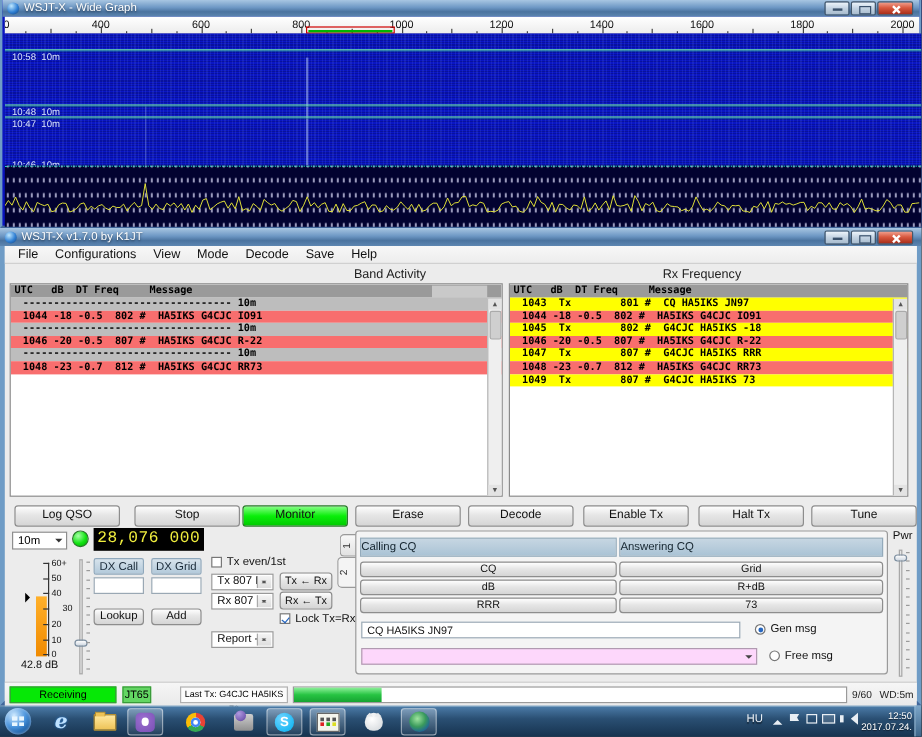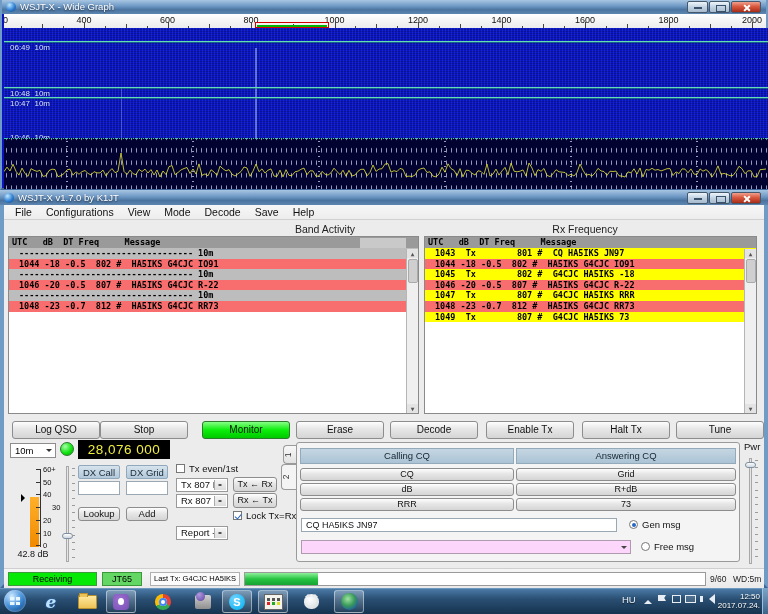--- a/index.html
+++ b/index.html
@@ -73,21 +73,21 @@
        box-sizing:border-box;text-align:center;color:#111;}
   .abtn{position:absolute;top:421px;height:18px;width:88px;font-size:10px;line-height:16px;}
   .abtn.active{background:linear-gradient(#86ff86,#0aee0a 50%,#00ca00);border-color:#2c7a2c;}
 
   .combo{position:absolute;left:10px;top:443px;width:46px;height:15px;background:#fff;border:1px solid #8d8d8d;
          font-size:9.5px;line-height:13px;padding-left:4px;box-sizing:border-box;}
   .combo-arrow{position:absolute;right:3px;top:5px;width:0;height:0;border:3.5px solid transparent;border-top-color:#333;}
   .lamp{position:absolute;left:60px;top:442px;width:14px;height:14px;border-radius:50%;
         background:radial-gradient(circle at 35% 30%,#a8ffa8,#12e412 55%,#04a004);border:1px solid #2a7a2a;box-sizing:border-box;}
   .lcd{background:#000;color:#f0ee3e;text-align:center;}
-  .freq-disp{position:absolute;left:78px;top:440px;width:92px;height:19px;font-family:Liberation Sans, sans-serif;
+  .freq-disp{position:absolute;left:78px;top:440px;width:92px;height:19px;font-family:Liberation Mono, monospace;
         font-size:13.5px;line-height:19px;letter-spacing:.5px;}
   .clockbox{position:absolute;left:78px;top:527px;width:92px;height:37px;font-family:"DejaVu Sans",sans-serif;}
   .clock-date{font-size:12.5px;line-height:18px;margin-top:1px;}
   .clock-time{font-size:13px;line-height:16px;}
 
   
   .meter{position:absolute;left:10px;top:464px;width:50px;height:93px;}
   .m-axis{position:absolute;left:30px;top:5px;width:1px;height:78px;background:#333;}
   .m-tick{position:absolute;left:26px;width:5px;height:1px;background:#333;}
   .m-lbl{position:absolute;left:33px;transform:translateY(-50%);font-size:7.5px;color:#111;}
@@ -113,21 +113,21 @@
   .radio{position:absolute;width:9px;height:9px;border-radius:50%;background:#fff;border:1px solid #777;box-sizing:border-box;}
   .radio.sel::after{content:"";position:absolute;left:1.5px;top:1.5px;width:4px;height:4px;border-radius:50%;background:#2767c0;}
 
   
   .msg-panel{position:absolute;left:296px;top:442px;width:444px;height:120px;background:#f4f4f4;
        border:1px solid #9a9a9a;border-radius:3px;box-sizing:border-box;}
   .tab{position:absolute;background:linear-gradient(#f8f8f8,#e2e2e2);border:1px solid #9a9a9a;border-right:none;
        border-radius:4px 0 0 4px;box-sizing:border-box;}
   .tab .vtxt{position:absolute;left:2px;top:50%;transform:translateY(-50%) rotate(-90deg);font-size:8.5px;color:#333;}
   .msg-head{position:absolute;height:16px;background:linear-gradient(#c6d6e2,#aac3d5);border:1px solid #93aabb;
-       box-sizing:border-box;font-size:9.5px;line-height:14px;text-align:center;color:#15252f;}
+       box-sizing:border-box;font-size:9.5px;line-height:14px;text-align:left;color:#15252f;}
   .msg-btn{position:absolute;height:13px;font-size:9px;line-height:11px;}
   .gen-input{position:absolute;left:4px;top:75px;width:316px;height:14px;font-size:9px;line-height:12px;padding-left:4px;color:#111;}
   .free-combo{position:absolute;left:4px;top:97px;width:330px;height:14px;background:#fdd7fb;border:1px solid #b09ab0;box-sizing:border-box;}
   .free-arrow{position:absolute;right:3px;top:5px;border:3.5px solid transparent;border-top-color:#444;}
   .msg-radio-lbl{position:absolute;font-size:9.5px;color:#111;text-align:center;}
   .pwr-lbl{position:absolute;left:744px;top:441px;font-size:9.5px;color:#111;}
 
   
   .statusbar{position:absolute;left:4px;top:568px;width:760px;height:20px;background:linear-gradient(#f6f6f6,#e9e9e9);
        border-top:1px solid #cfcfcf;}
@@ -248,21 +248,21 @@
         <div class="rtick" style="left: 727.125px; height: 2px;"></div>
         <div class="rtick" style="left: 748px; height: 6px;"></div>
       </div>
     <div class="freq-bracket">
       <div class="freq-bracket-rx"></div>
     </div>
     <div class="waterfall" id="waterfall">
       <div class="wf-streak"></div>
       <div class="wf-streak2"></div>
     <div class="wf-line" style="top: 13px;"></div>
-        <div class="wf-mark" style="top: 15px;">06:49  10m</div>
+        <div class="wf-mark" style="top: 15px;">10:58  10m</div>
         <div class="wf-line" style="top: 59px;"></div>
         <div class="wf-mark" style="top: 61px;">10:48  10m</div>
         <div class="wf-line" style="top: 69px;"></div>
         <div class="wf-mark" style="top: 71px;">10:47  10m</div>
         <div class="wf-mark" style="top: 105px;">10:46  10m</div>
       </div>
     <div class="spectrum">
       <svg id="spec-svg" width="764" height="50">
           <polyline points="0,32.6 3,28.1 6,32.0 9,25.2 12,32.3 15,36.1 18,29.1 21,34.5 24,37.4 27,29.7 30,31.3 33,32.4 36,31.2 39,37.4 42,36.7 45,31.6 48,30.2 51,30.5 54,37.7 57,36.6 60,34.6 63,30.9 66,30.1 69,36.2 72,32.8 75,35.3 78,32.6 81,31.5 84,34.4 87,35.9 90,32.7 93,33.9 96,33.9 99,31.1 102,36.9 105,32.6 108,29.6 111,33.7 114,32.3 117,14.0 120,32.4 123,35.5 126,31.1 129,34.7 132,35.7 135,30.4 138,32.6 141,30.1 144,34.0 147,30.6 150,36.0 153,31.0 156,38.0 159,32.0 162,35.5 165,27.7 168,26.5 171,35.7 174,33.5 177,30.9 180,29.5 183,28.5 186,34.5 189,30.0 192,35.0 195,24.9 198,36.4 201,34.9 204,36.8 207,30.7 210,33.0 213,36.3 216,27.2 219,29.8 222,31.9 225,30.6 228,35.2 231,37.0 234,34.8 237,32.5 240,28.0 243,29.0 246,37.3 249,32.1 252,25.0 255,32.7 258,29.9 261,34.1 264,31.2 267,29.9 270,37.1 273,37.4 276,31.1 279,37.9 282,30.7 285,36.4 288,36.6 291,32.8 294,32.1 297,30.3 300,29.1 303,35.7 306,31.8 309,31.9 312,37.4 315,36.9 318,32.4 321,35.2 324,36.1 327,33.8 330,29.2 333,32.6 336,35.5 339,31.2 342,37.2 345,31.3 348,37.0 351,36.0 354,32.3 357,30.3 360,30.3 363,36.8 366,33.4 369,26.0 372,32.4 375,30.1 378,29.7 381,25.1 384,24.6 387,33.1 390,31.7 393,32.6 396,29.4 399,30.4 402,37.6 405,37.1 408,37.5 411,36.1 414,31.0 417,29.7 420,29.0 423,33.4 426,32.8 429,37.1 432,37.9 435,35.1 438,28.2 441,33.2 444,24.8 447,29.6 450,31.3 453,36.6 456,29.6 459,37.8 462,31.2 465,31.5 468,34.3 471,36.0 474,31.8 477,32.4 480,35.4 483,25.1 486,37.1 489,35.0 492,30.1 495,36.1 498,31.9 501,28.4 504,35.8 507,24.1 510,32.2 513,32.8 516,32.2 519,30.9 522,37.0 525,24.0 528,29.0 531,36.7 534,30.6 537,32.3 540,29.5 543,36.4 546,37.6 549,34.8 552,30.7 555,32.8 558,33.1 561,33.5 564,36.6 567,35.3 570,37.0 573,33.4 576,25.1 579,31.3 582,36.3 585,35.3 588,37.1 591,34.0 594,29.4 597,31.9 600,32.6 603,36.3 606,32.2 609,32.5 612,32.1 615,36.8 618,37.1 621,38.0 624,32.9 627,33.9 630,29.8 633,35.0 636,29.0 639,37.9 642,30.5 645,31.2 648,29.3 651,31.2 654,30.5 657,31.9 660,30.9 663,29.7 666,29.6 669,36.5 672,32.9 675,34.6 678,29.9 681,30.1 684,33.8 687,29.9 690,35.1 693,35.5 696,29.9 699,32.2 702,30.6 705,33.1 708,38.0 711,33.4 714,26.9 717,35.3 720,34.4 723,35.4 726,36.7 729,36.5 732,32.6 735,27.3 738,29.7 741,34.7 744,31.8 747,31.8 750,37.8 753,37.8 756,30.7 759,30.4 762,30.0" fill="none" stroke="#e8e838" stroke-width="0.8"></polyline>
         </svg>
@@ -323,21 +323,21 @@
       </div>
     <div class="sbar">
       <div class="sbtn" style="top:0;">▲</div>
       <div class="sbtn" style="bottom:0;">▼</div>
       <div class="sthumb"></div>
     </div>
   </div>
 
   <div id="action-row">
       <div class="btn abtn" style="left: 12px;">Log QSO</div>
-      <div class="btn abtn" style="left: 100px;">Stop</div>
+      <div class="btn abtn" style="left: 112px;">Stop</div>
       <div class="btn abtn active" style="left: 202px;">Monitor</div>
       <div class="btn abtn" style="left: 296px;">Erase</div>
       <div class="btn abtn" style="left: 390px;">Decode</div>
       <div class="btn abtn" style="left: 486px;">Enable Tx</div>
       <div class="btn abtn" style="left: 582px;">Halt Tx</div>
       <div class="btn abtn" style="left: 676px;">Tune</div>
     </div>
 
   <div class="combo">
     <span>10m</span>
@@ -451,21 +451,21 @@
       <div class="vs-tick" style="top: 63.2px;"></div>
       <div class="vs-tick" style="top: 70.6px;"></div>
       <div class="vs-tick" style="top: 78px;"></div>
       <div class="vs-tick" style="top: 85.4px;"></div>
       <div class="vs-tick" style="top: 92.8px;"></div>
       <div class="vs-tick" style="top: 100.2px;"></div>
     </div>
 
   <div class="statusbar">
     <div class="st-box st-state" style="left:4px;width:89px;">Receiving</div>
-    <div class="st-box st-mode" style="left:98px;width:40px;">JT65</div>
+    <div class="st-box st-mode" style="left:98px;width:24px;">JT65</div>
     <div class="st-box st-lasttx" style="left:146px;width:90px;">Last Tx:  G4CJC HA5IKS 73</div>
     <div class="st-prog" style="left:240px;width:462px;">
       <div class="st-fill" style="width:73px;"></div>
     </div>
     <div class="st-txt" style="left:706px;">9/60</div>
     <div class="st-txt" style="left:729px;">WD:5m</div>
   </div>
 
   <div class="taskbar"></div>
   <div class="orb">

